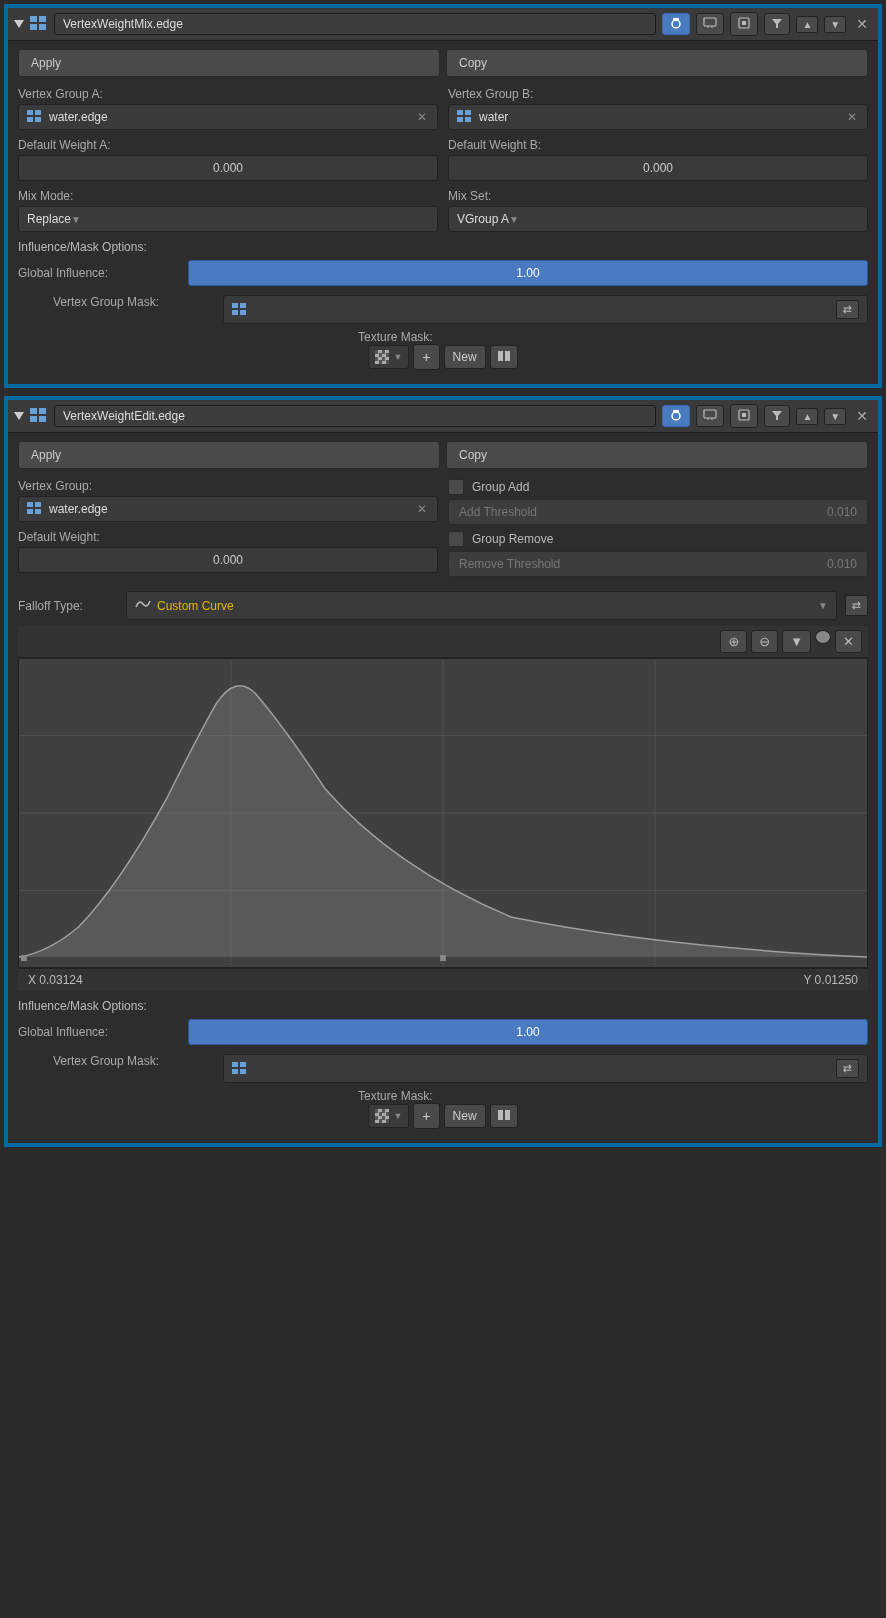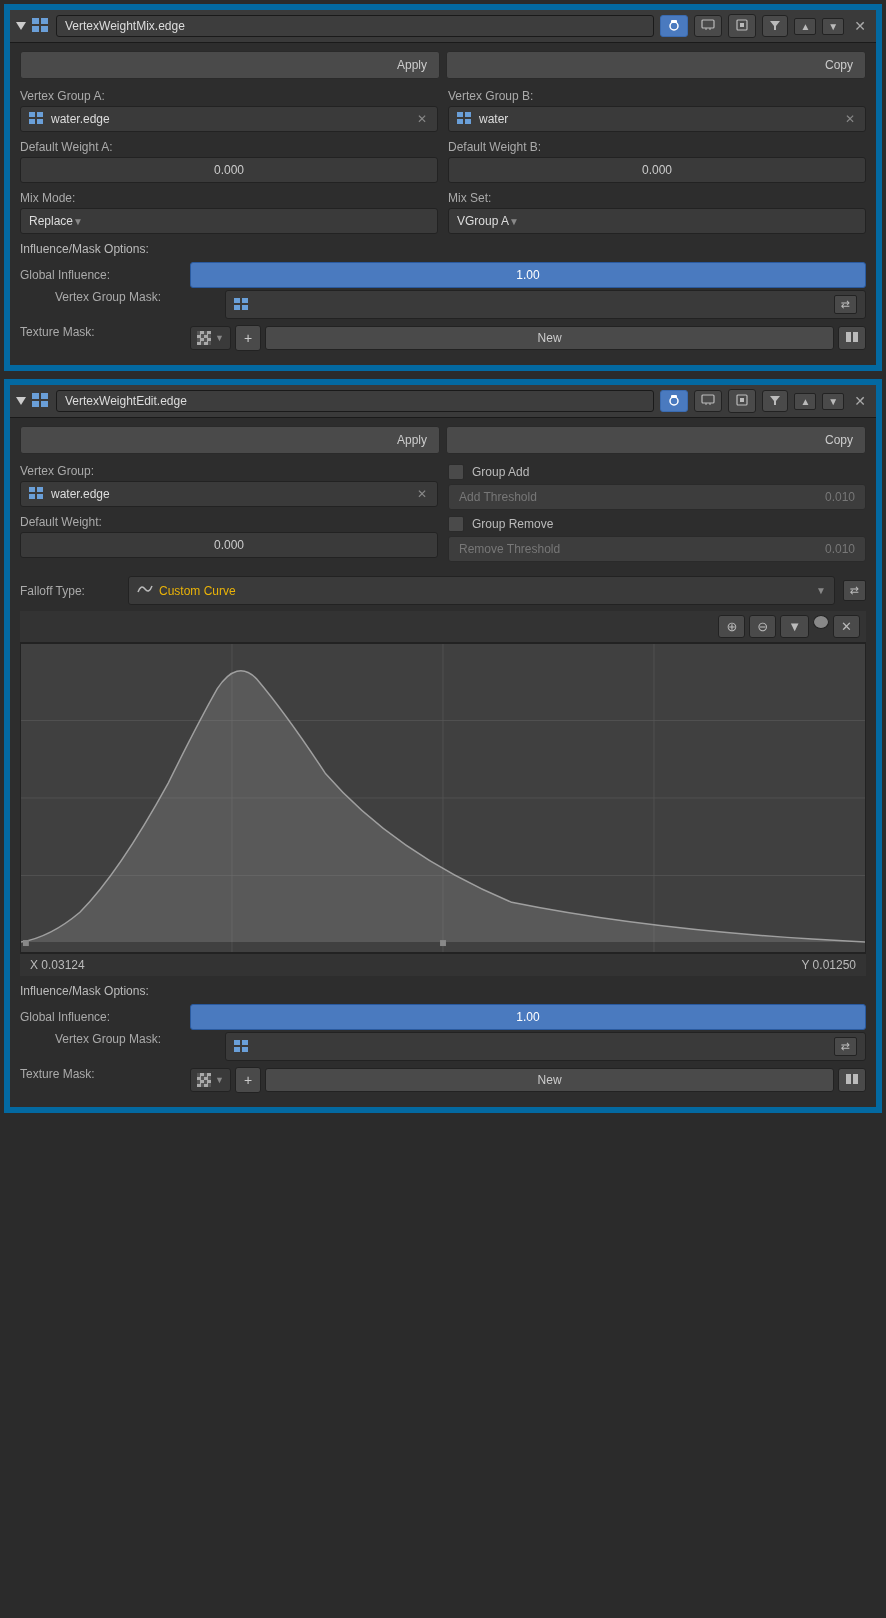--- a/index.html
+++ b/index.html
@@ -6,21 +6,21 @@
     body {
       background: #2b2b2b;
       color: #ccc;
       font-family: 'Segoe UI', Arial, sans-serif;
       font-size: 12px;
       width: 886px;
       min-height: 1618px;
     }
     .panel {
       background: #2d2d2d;
-      border: 6px solid #0369a1;
+      border: 4px solid #0369a1;
       margin: 4px;
     }
     .panel-header {
       display: flex;
       align-items: center;
       background: #3a3a3a;
       padding: 4px 6px;
       gap: 6px;
       border-bottom: 1px solid #1a1a1a;
     }
@@ -74,21 +74,21 @@
     }
     .btn {
       flex: 1;
       background: #4a4a4a;
       border: 1px solid #2a2a2a;
       border-radius: 3px;
       padding: 6px 12px;
       color: #ccc;
       cursor: pointer;
       font-size: 12px;
-      text-align: right;
+      text-align: left;
     }
     .field-row {
       display: flex;
       gap: 10px;
       margin-bottom: 8px;
     }
     .field-col {
       flex: 1;
     }
     .field-label {
@@ -158,21 +158,21 @@
       font-size: 10px;
     }
     .section-label {
       color: #bbb;
       margin: 8px 0 6px 0;
       font-size: 12px;
     }
     .influence-row {
       display: flex;
       align-items: center;
-      margin-bottom: 2px;
+      margin-bottom: 9px;
     }
     .influence-label {
       color: #aaa;
       width: 170px;
       font-size: 12px;
     }
     .influence-bar {
       flex: 1;
       background: #4a7abf;
       border: 1px solid #2a5a9f;
@@ -211,21 +211,23 @@
       background: #4a4a4a;
       border: 1px solid #222;
       border-radius: 2px;
       padding: 2px 6px;
       cursor: pointer;
       color: #bbb;
       font-size: 11px;
     }
     .texture-row {
       display: flex;
+      align-items: center;
       margin-bottom: 6px;
+      flex-direction: column;
     }
     .texture-control {
       flex: 1;
       display: flex;
       align-items: center;
       gap: 4px;
     }
     .texture-select {
       display: flex;
       align-items: center;

